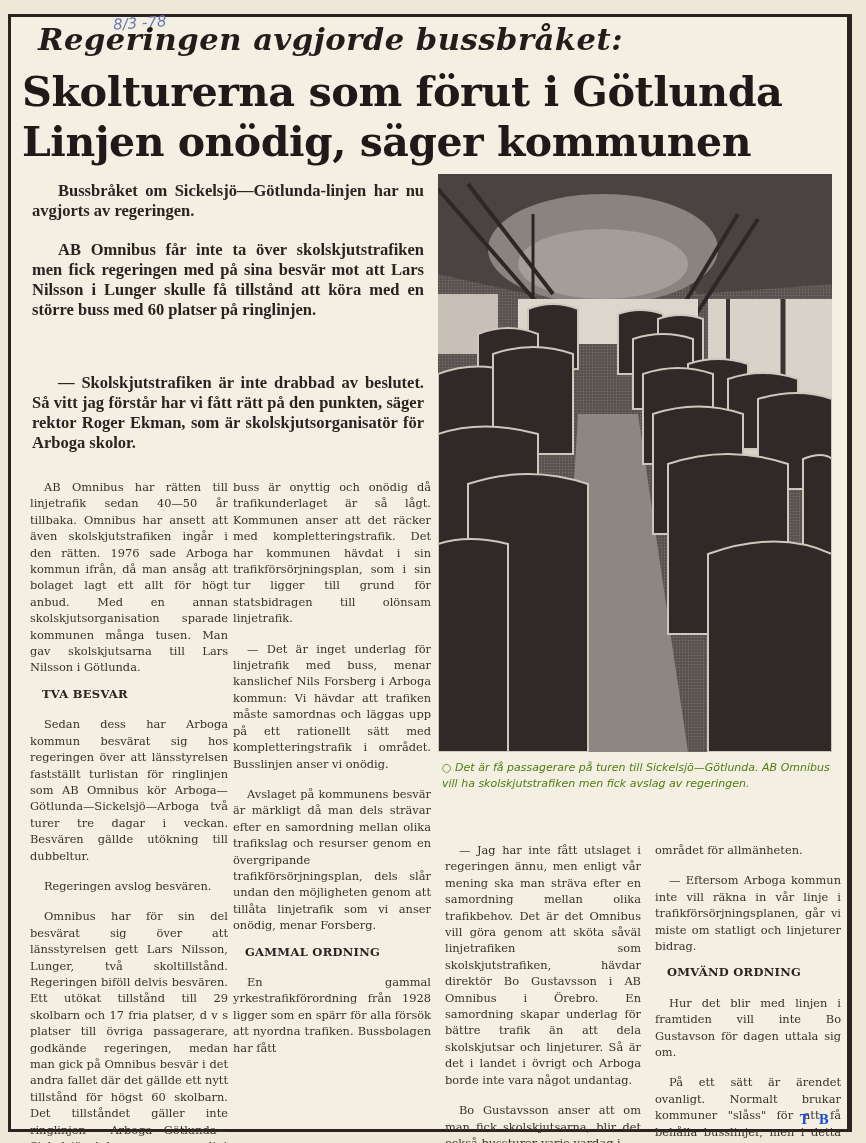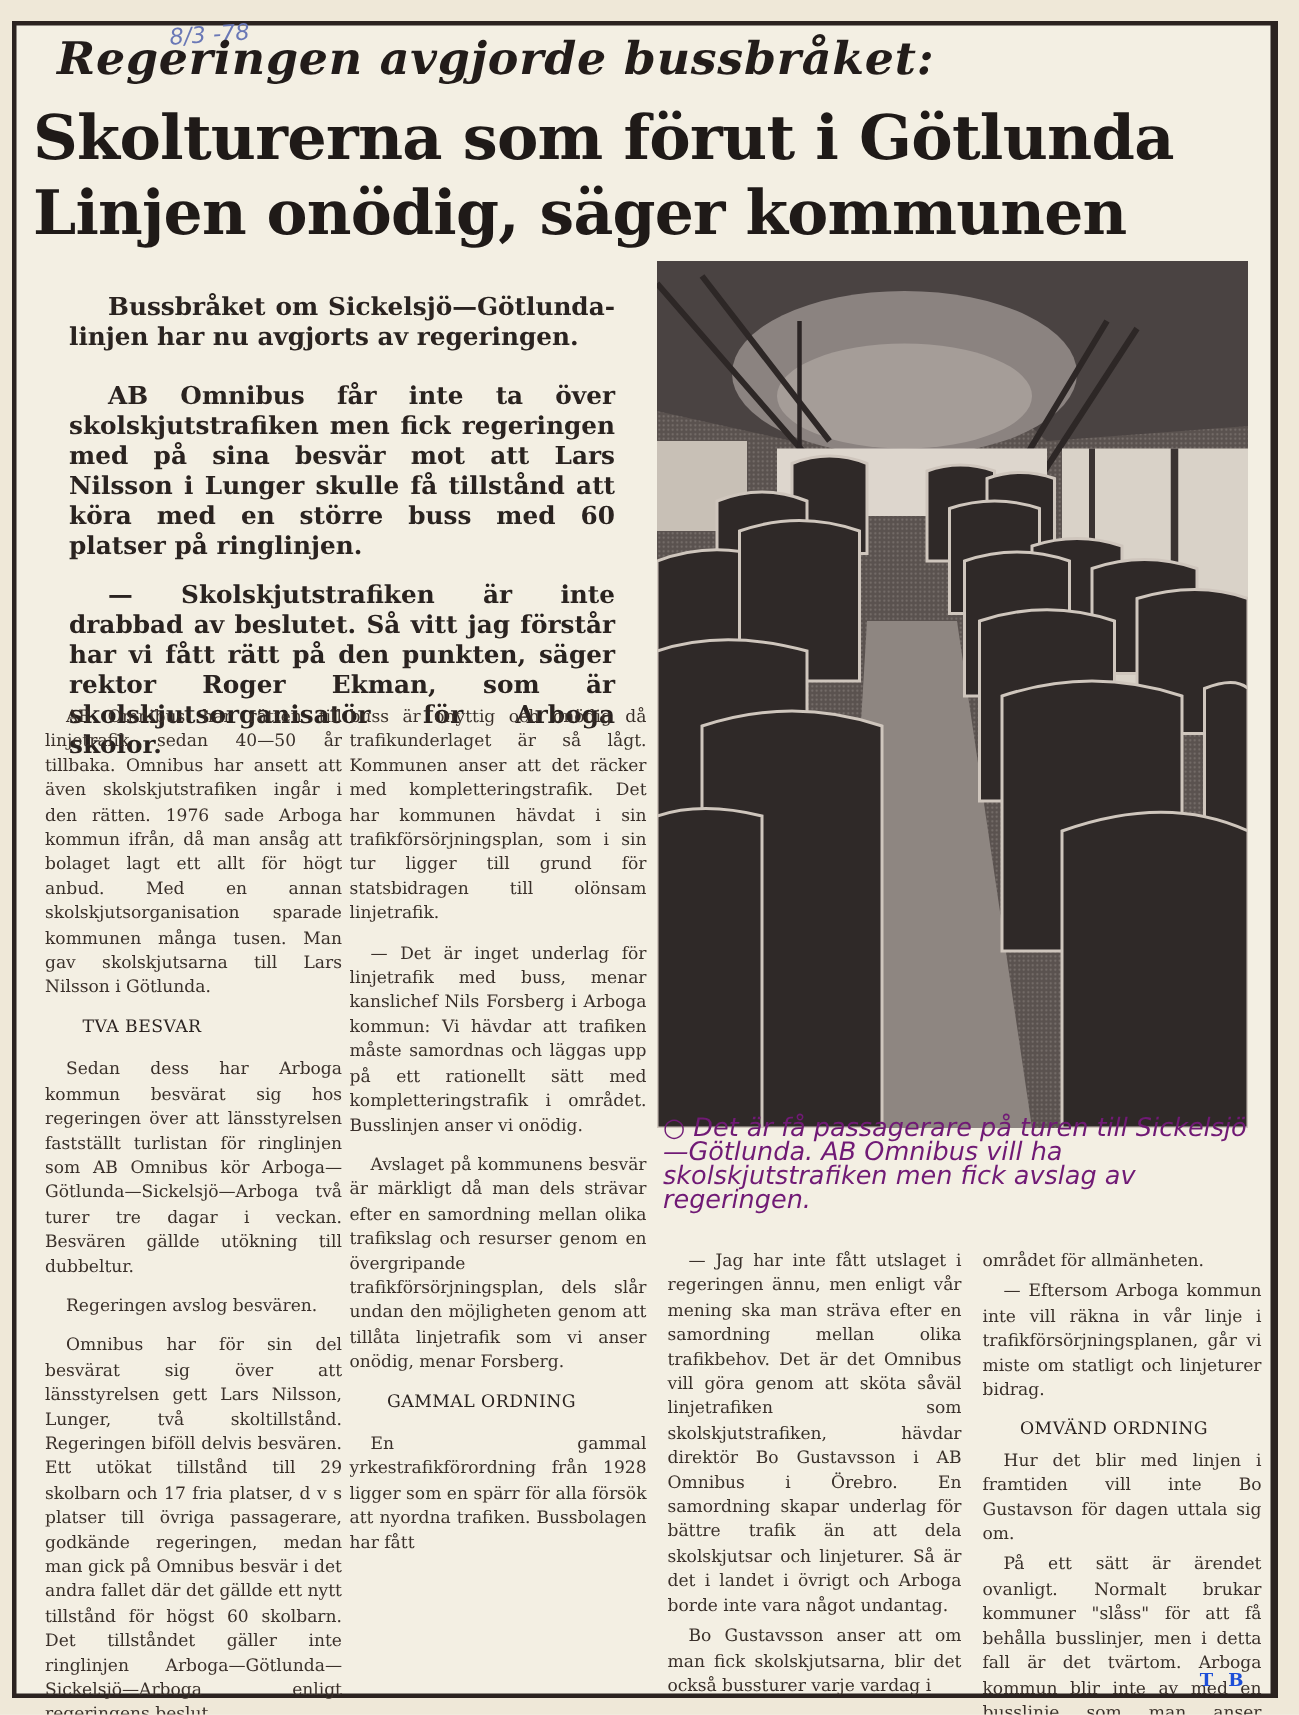--- a/index.html
+++ b/index.html
@@ -33,46 +33,46 @@
     transform-origin:left; white-space:nowrap;
   }
   .h1 { top:68px; transform:scaleX(1.01); }
   .h2 { top:118px; transform:scaleX(1.0); }
 
   .lead {
     position:absolute; left:32px; width:392px;
     font-weight:bold; font-size:16.5px; line-height:20px; color:#2a2320;
     text-align:justify;
   }
-  .lead p { margin:14px; text-indent:26px; }
+  .lead p { margin:0; text-indent:26px;font-family:Liberation Serif, serif; }
   .lead1 { top:181px; }
   .lead2 { top:240px; }
   .lead3 { top:373px; }
 
   .photo {
     position:absolute; left:438px; top:174px; width:394px; height:578px;
     background:#6b625f; overflow:hidden;
   }
   .caption {
-    position:absolute; left:442px; top:744px; width:392px;
+    position:absolute; left:442px; top:760px; width:392px;
     font-family:"DejaVu Sans", sans-serif; font-style:italic;
-    font-size:17px; line-height:16px; color:#701a75;
+    font-size:11px; line-height:16px; color:#4d7c0f;
   }
 
   .col {
     position:absolute; width:198px;
     font-family:"DejaVu Serif", serif;
     font-size:11.4px; line-height:16.4px; color:#3a302a;
     text-align:justify;
   }
-  .col p { margin:4px 0 10px 0; text-indent:14px; }
+  .col p { margin:14px 0 10px 0; text-indent:14px; }
   .col p.tight { margin-bottom:2px; }
   .col p.noind { text-indent:0; }
   .col h4 {
-    margin:10px 0 12px 25px; font-size:11.5px; font-weight:normal;
+    margin:10px 0 12px 12px; font-size:11.5px; font-weight:bold;
     letter-spacing:0.3px; color:#2b2320;
   }
   .c1 { left:30px; top:465px; }
   .c2 { left:233px; top:465px; }
   .c3 { left:445px; top:828px; width:196px; }
   .c4 { left:655px; top:828px; width:186px; }
 
   .byline {
     position:absolute; right:34px; top:1113px;
     font-weight:bold; font-size:12px; letter-spacing:3px; color:#1d4ed8;

